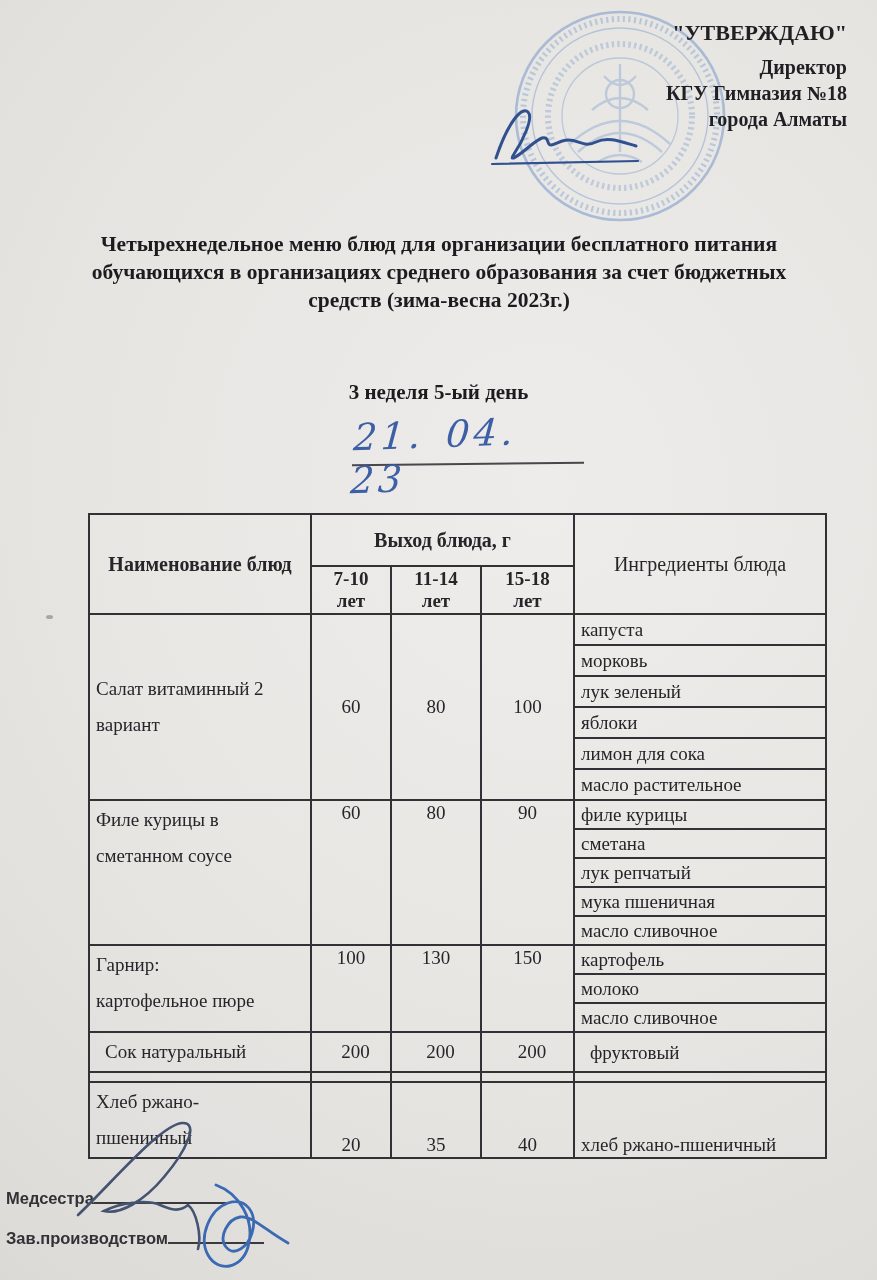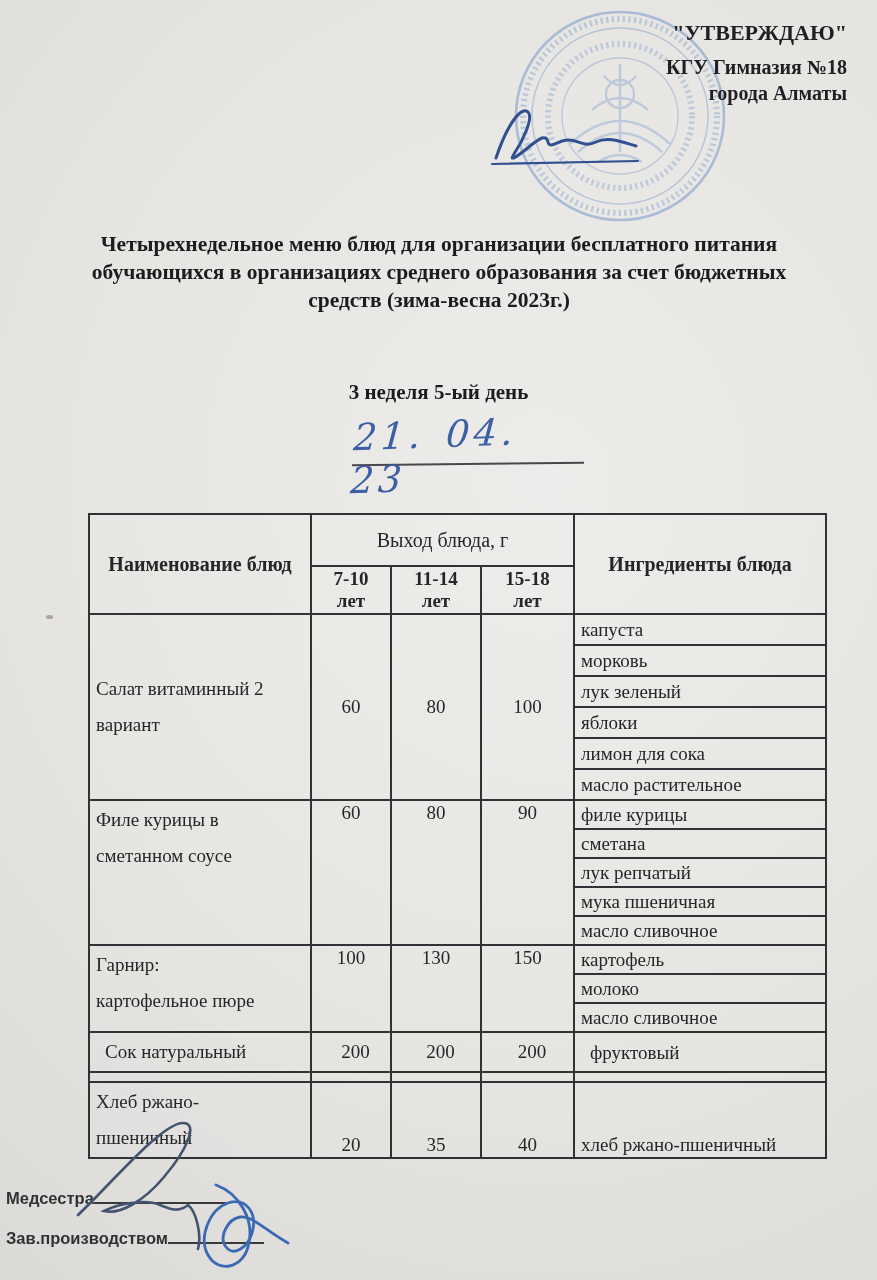--- a/index.html
+++ b/index.html
@@ -47,22 +47,22 @@
   table.menu{
     position:absolute; left:88px; top:513px;
     border-collapse:collapse; table-layout:fixed;
     width:737px; font-size:19px; color:#26262a;
     background:rgba(255,255,255,.06);
   }
   table.menu th, table.menu td{
     border:2px solid #323236; padding:1px 6px; overflow:hidden;
   }
   th.name-h{font-size:20px; text-align:center; font-weight:bold;}
-  th.out-h{font-size:20px; text-align:center; font-weight:normal; height:48px;}
-  th.ing-h{font-size:20px; text-align:center; font-weight:bold;}
+  th.out-h{font-size:20px; text-align:center; font-weight:bold; height:48px;}
+  th.ing-h{font-size:20px; text-align:center; font-weight:normal;}
   th.age-h{font-weight:bold; font-size:19px; text-align:center; height:44px; line-height:22px;border-radius:12px;}
   th.age-h .rng, th.age-h .unit{display:block;}
   td.dish{white-space:pre-line; padding-left:9px; line-height:36px;border-radius:28px;}
   td.num{text-align:center;}
   td.ing{padding-left:9px; height:27px; line-height:23px;margin-top:16px;}
   tr.r2x td.ing{height:25px;}
   tr.r3x td.ing{height:25px;}
   tr.r4 td{height:34px;padding-left:15px;}
   tr.sp td{height:8px; padding:0;}
   tr.r5 td{height:60px;}
@@ -102,20 +102,21 @@
         <path d="M104,74 Q120,92 136,74"></path>
         <path d="M98,160 Q120,146 142,160"></path>
         <circle cx="120" cy="92" r="14"></circle>
         <path d="M92,108 Q120,84 148,108"></path>
       </g>
     </g>
   </svg>
 
   <div class="approval">
     <div class="quote">"УТВЕРЖДАЮ"</div>
+    <div>Директор</div>
     <div>КГУ Гимназия №18</div>
     <div>города Алматы</div>
   </div>
 
   <svg class="sig-director" width="180" height="80" viewBox="0 0 180 80">
     <g fill="none" stroke="#31508f" stroke-width="3" stroke-linecap="round">
       <path d="M8,58 C20,22 34,6 40,12 C46,18 34,42 26,54 C20,63 30,56 42,46 C52,38 58,34 60,42 C62,50 70,40 80,40 C92,40 96,48 108,42 C120,36 134,42 148,46"></path>
       <path d="M4,64 L150,61" stroke-width="2.2"></path>
     </g>
   </svg>

